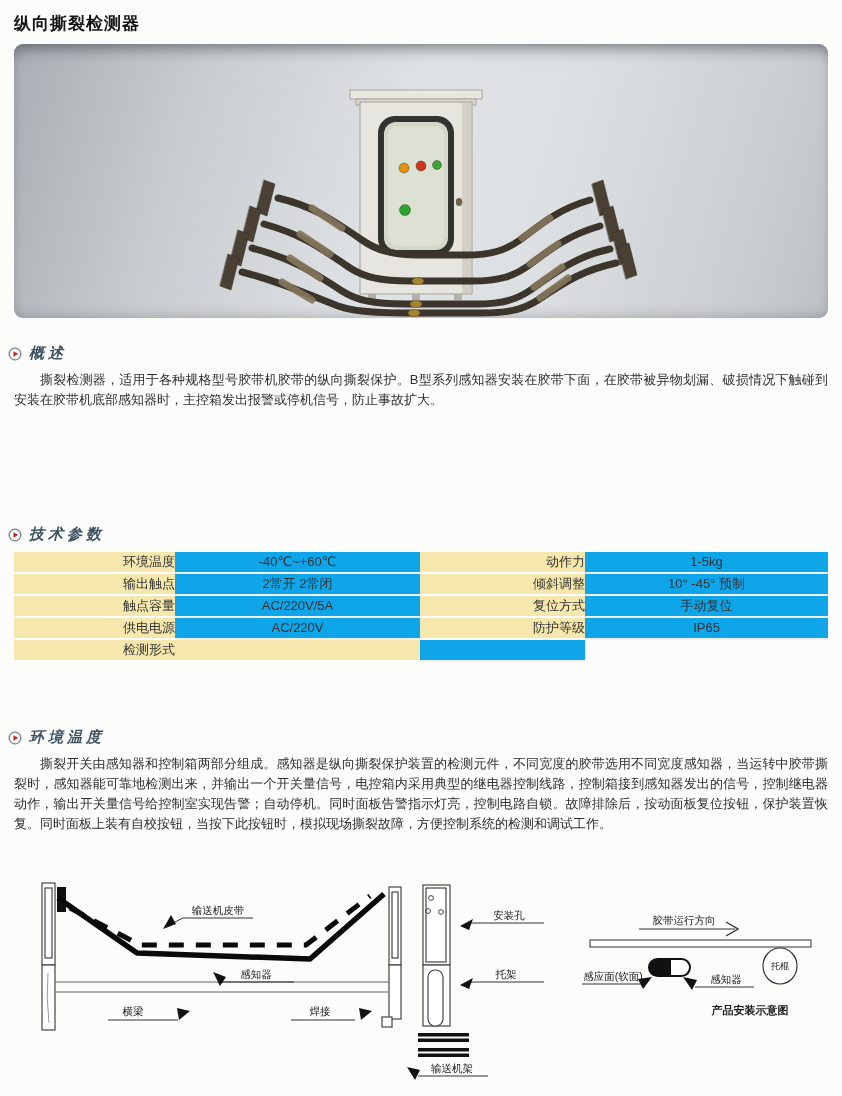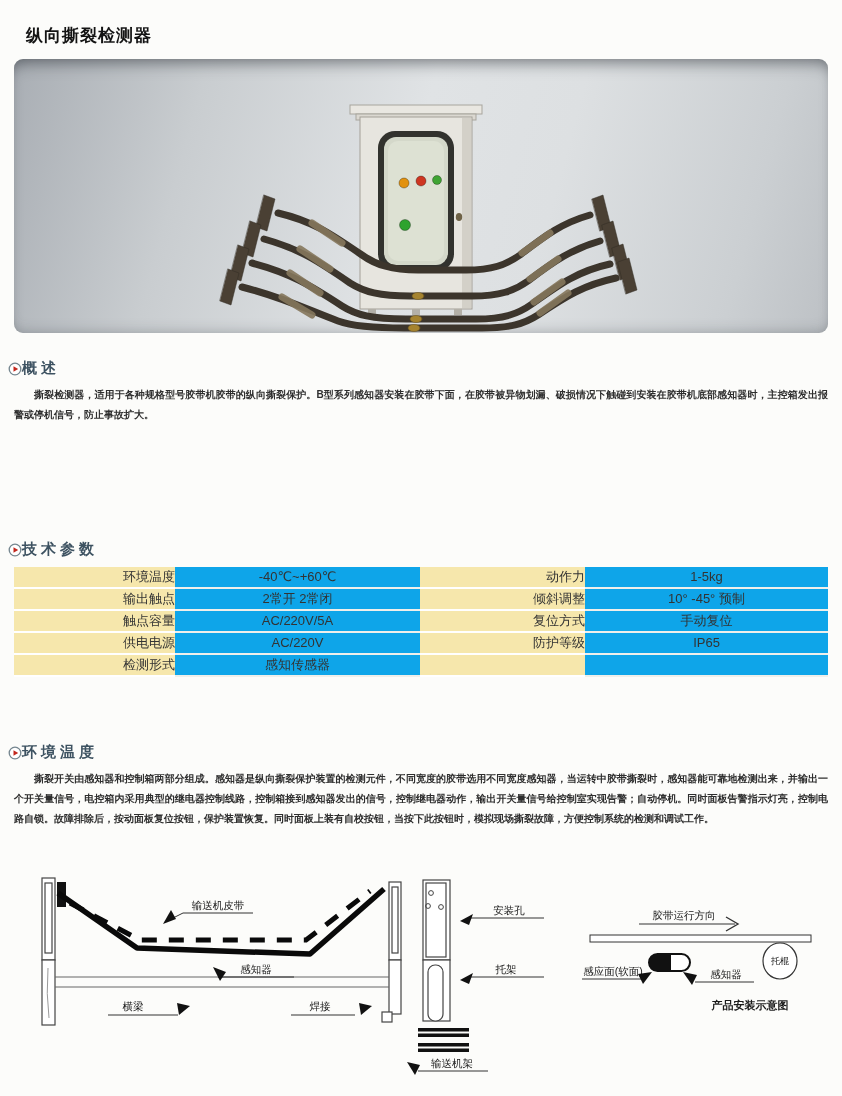--- a/index.html
+++ b/index.html
@@ -1,28 +1,28 @@
 <!DOCTYPE html>
 <html><head>
 <meta charset="utf-8">
 <style>
   html,body{margin:0;padding:0;background:#e8e8e8;}
   .page{position:relative;width:842px;height:1096px;background:#fcfcfa;margin:0 auto;
         font-family:"Liberation Sans","DejaVu Sans",sans-serif;overflow:hidden;}
-  h1.title{margin:12px;padding:12px 0 0 14px;font-size:17px;font-weight:bold;color:#141414;letter-spacing:1px;}
+  h1.title{margin:0;padding:12px 0 0 14px;font-size:17px;font-weight:bold;color:#141414;letter-spacing:1px;}
   .photo{position:relative;margin:9px 14px 0;height:274px;border-radius:9px;overflow:hidden;
          background:linear-gradient(105deg,#a9aeb4 0%,#c9cdd0 22%,#e0e3e5 48%,#dde0e2 65%,#cbcfd2 88%,#bdc1c5 100%);
          box-shadow:inset 0 12px 16px -9px rgba(35,40,46,.6), inset 0 -9px 14px -9px rgba(60,66,72,.35);}
   .photo svg{display:block;}
-  .sec-head{display:flex;align-items:center;margin-left:8px;}
+  .sec-head{display:flex;align-items:center;gap:7px;margin-left:8px;font-style:italic;}
   .sec-head.ov{margin-top:26px;}
   .sec-head.sp{margin-top:115px;}
   .sec-head.pr{margin-top:66px;}
   .sec-head h2{margin:0;font-size:15px;font-weight:bold;color:#3d5261;letter-spacing:4px;}
-  p.body{margin:7px 14px 0;font-size:10px;line-height:20px;color:#2e2e2e;text-align:justify;text-indent:2em;font-weight:bold;}
+  p.body{margin:7px 14px 0;font-size:13px;line-height:20px;color:#2e2e2e;text-align:justify;text-indent:2em;}
   .spec-table{display:grid;grid-template-columns:161px 245px 165px 243px;margin:8px 14px 0;}
   .cell{height:20px;line-height:20px;border-bottom:2px solid #ffffff;text-align:center;font-size:13px;color:#333;
         white-space:nowrap;overflow:hidden;}
   .lbl{background:#f6e7ac;text-align:right;}
   .val{background:#0ea5e9;border-bottom-color:#efefeb;}
   .diagrams{margin:40px 0 0 14px;text-decoration:underline;}
   .diagrams svg{display:block;}
   .diagrams text{font-family:"Liberation Sans","DejaVu Sans",sans-serif;font-size:10.5px;fill:#1a1a1a;}
   .diagrams text.cap{font-size:11px;font-weight:bold;}
   .diagrams text.small{font-size:9px;}
@@ -121,21 +121,20 @@
     <div class="cell val">10° -45° 预制</div>
     <div class="cell lbl">触点容量</div>
     <div class="cell val">AC/220V/5A</div>
     <div class="cell lbl">复位方式</div>
     <div class="cell val">手动复位</div>
     <div class="cell lbl">供电电源</div>
     <div class="cell val">AC/220V</div>
     <div class="cell lbl">防护等级</div>
     <div class="cell val">IP65</div>
     <div class="cell lbl">检测形式</div>
-    <div class="cell val">感知传感器</div>
     <div class="cell lbl"></div>
     <div class="cell val"></div>
   </div>
 
   <div class="sec-head pr">
     <svg width="14" height="14" viewBox="0 0 14 14">
       <circle cx="7" cy="7" r="5.8" fill="#fff" stroke="#75868f" stroke-width="1.3"></circle>
       <path d="M5.5,4.3 L10.2,7 L5.5,9.7 Z" fill="#c2271d"></path>
     </svg>
     <h2>环境温度</h2>

